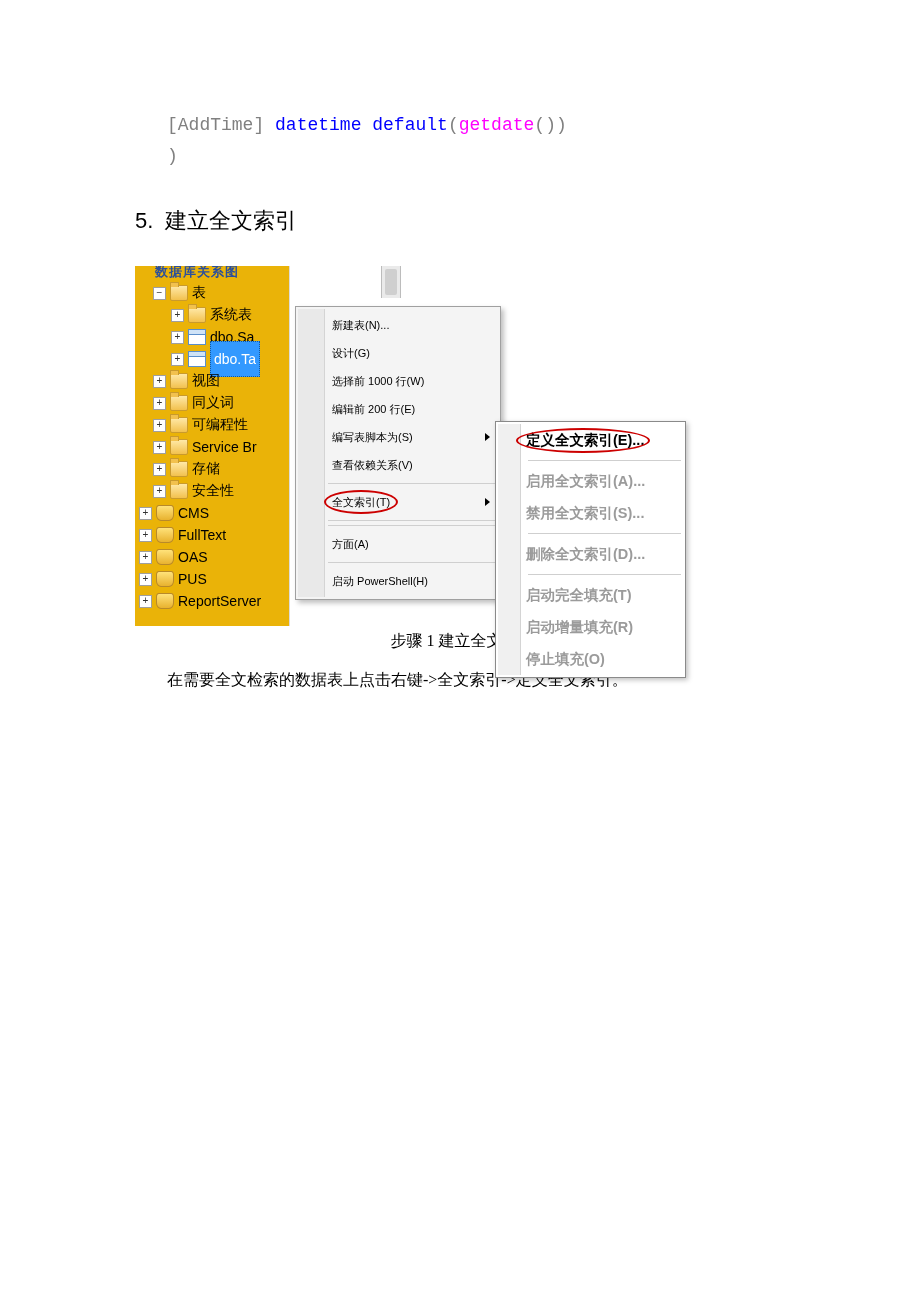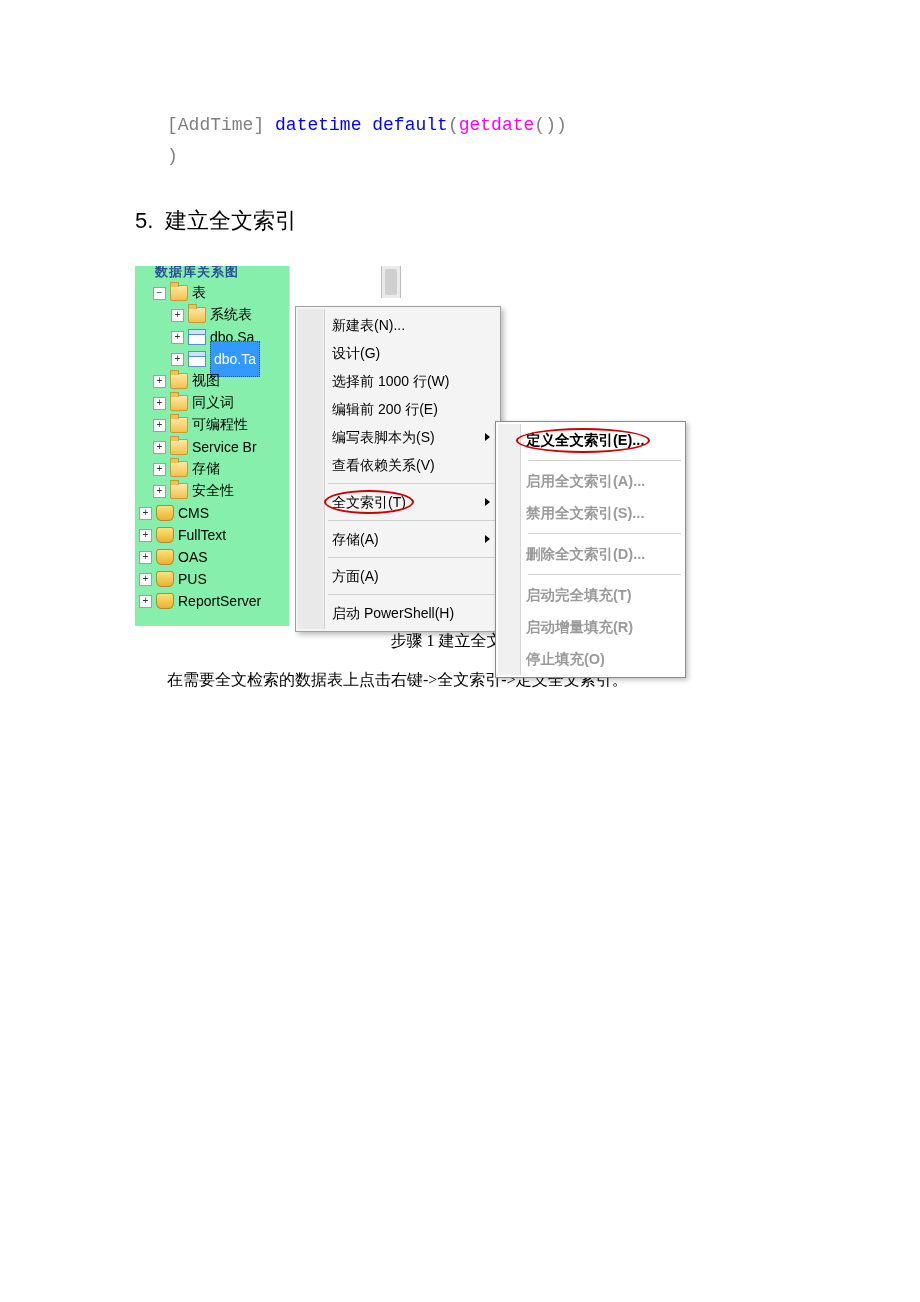--- a/index.html
+++ b/index.html
@@ -33,21 +33,21 @@
   }
   .heading .num { display:inline-block; width: 30px; }
 
   
   .tree-panel {
     position: absolute;
     left: 0;
     top: 0;
     width: 154px;
     height: 360px;
-    background: #86efac;
+    background: #eab308;
     border-right: 1px solid #dcdcdc;
     overflow: hidden;
     font-size: 14px;
   }
   .tree {
     padding-top: 2px;
     font-family: "Microsoft YaHei", Arial, sans-serif;
     color: #000;
   }
   .tree-row {
@@ -96,21 +96,21 @@
     font-weight:bold;
     letter-spacing:1px;
   }
 
   
   .menu {
     position:absolute;
     background:#f4f4f4;
     border:1px solid #a0a0a0;
     box-shadow: 3px 3px 5px rgba(0,0,0,.25);
-    font-size:14px;
+    font-size:11px;
     padding:4px 2px;
   }
   .menu1 {
     left:160px; top:40px;
     width:200px;
   }
   .menu-gutter {
     position:absolute;
     left:2px;top:2px;bottom:2px;width:26px;
     background:#e9e9e9;
@@ -324,21 +324,20 @@
       <div class="menu-gutter"></div>
       <div class="menu-item"><span>新建表(N)...</span></div>
       <div class="menu-item"><span>设计(G)</span></div>
       <div class="menu-item"><span>选择前 1000 行(W)</span></div>
       <div class="menu-item"><span>编辑前 200 行(E)</span></div>
       <div class="menu-item"><span>编写表脚本为(S)</span><span class="menu-arrow"></span></div>
       <div class="menu-item"><span>查看依赖关系(V)</span></div>
       <div class="menu-sep"></div>
       <div class="menu-item"><span class="circled">全文索引(T)</span><span class="menu-arrow"></span></div>
       <div class="menu-sep"></div>
-      <div class="menu-item"><span>存储(A)</span><span class="menu-arrow"></span></div>
       <div class="menu-sep"></div>
       <div class="menu-item"><span>方面(A)</span></div>
       <div class="menu-sep"></div>
       <div class="menu-item"><span>启动 PowerShell(H)</span></div>
     </div>
 
     <div class="menu menu2">
       <div class="menu-gutter"></div>
       <div class="menu-item"><span class="circled">定义全文索引(E)...</span></div>
       <div class="menu-sep"></div>

